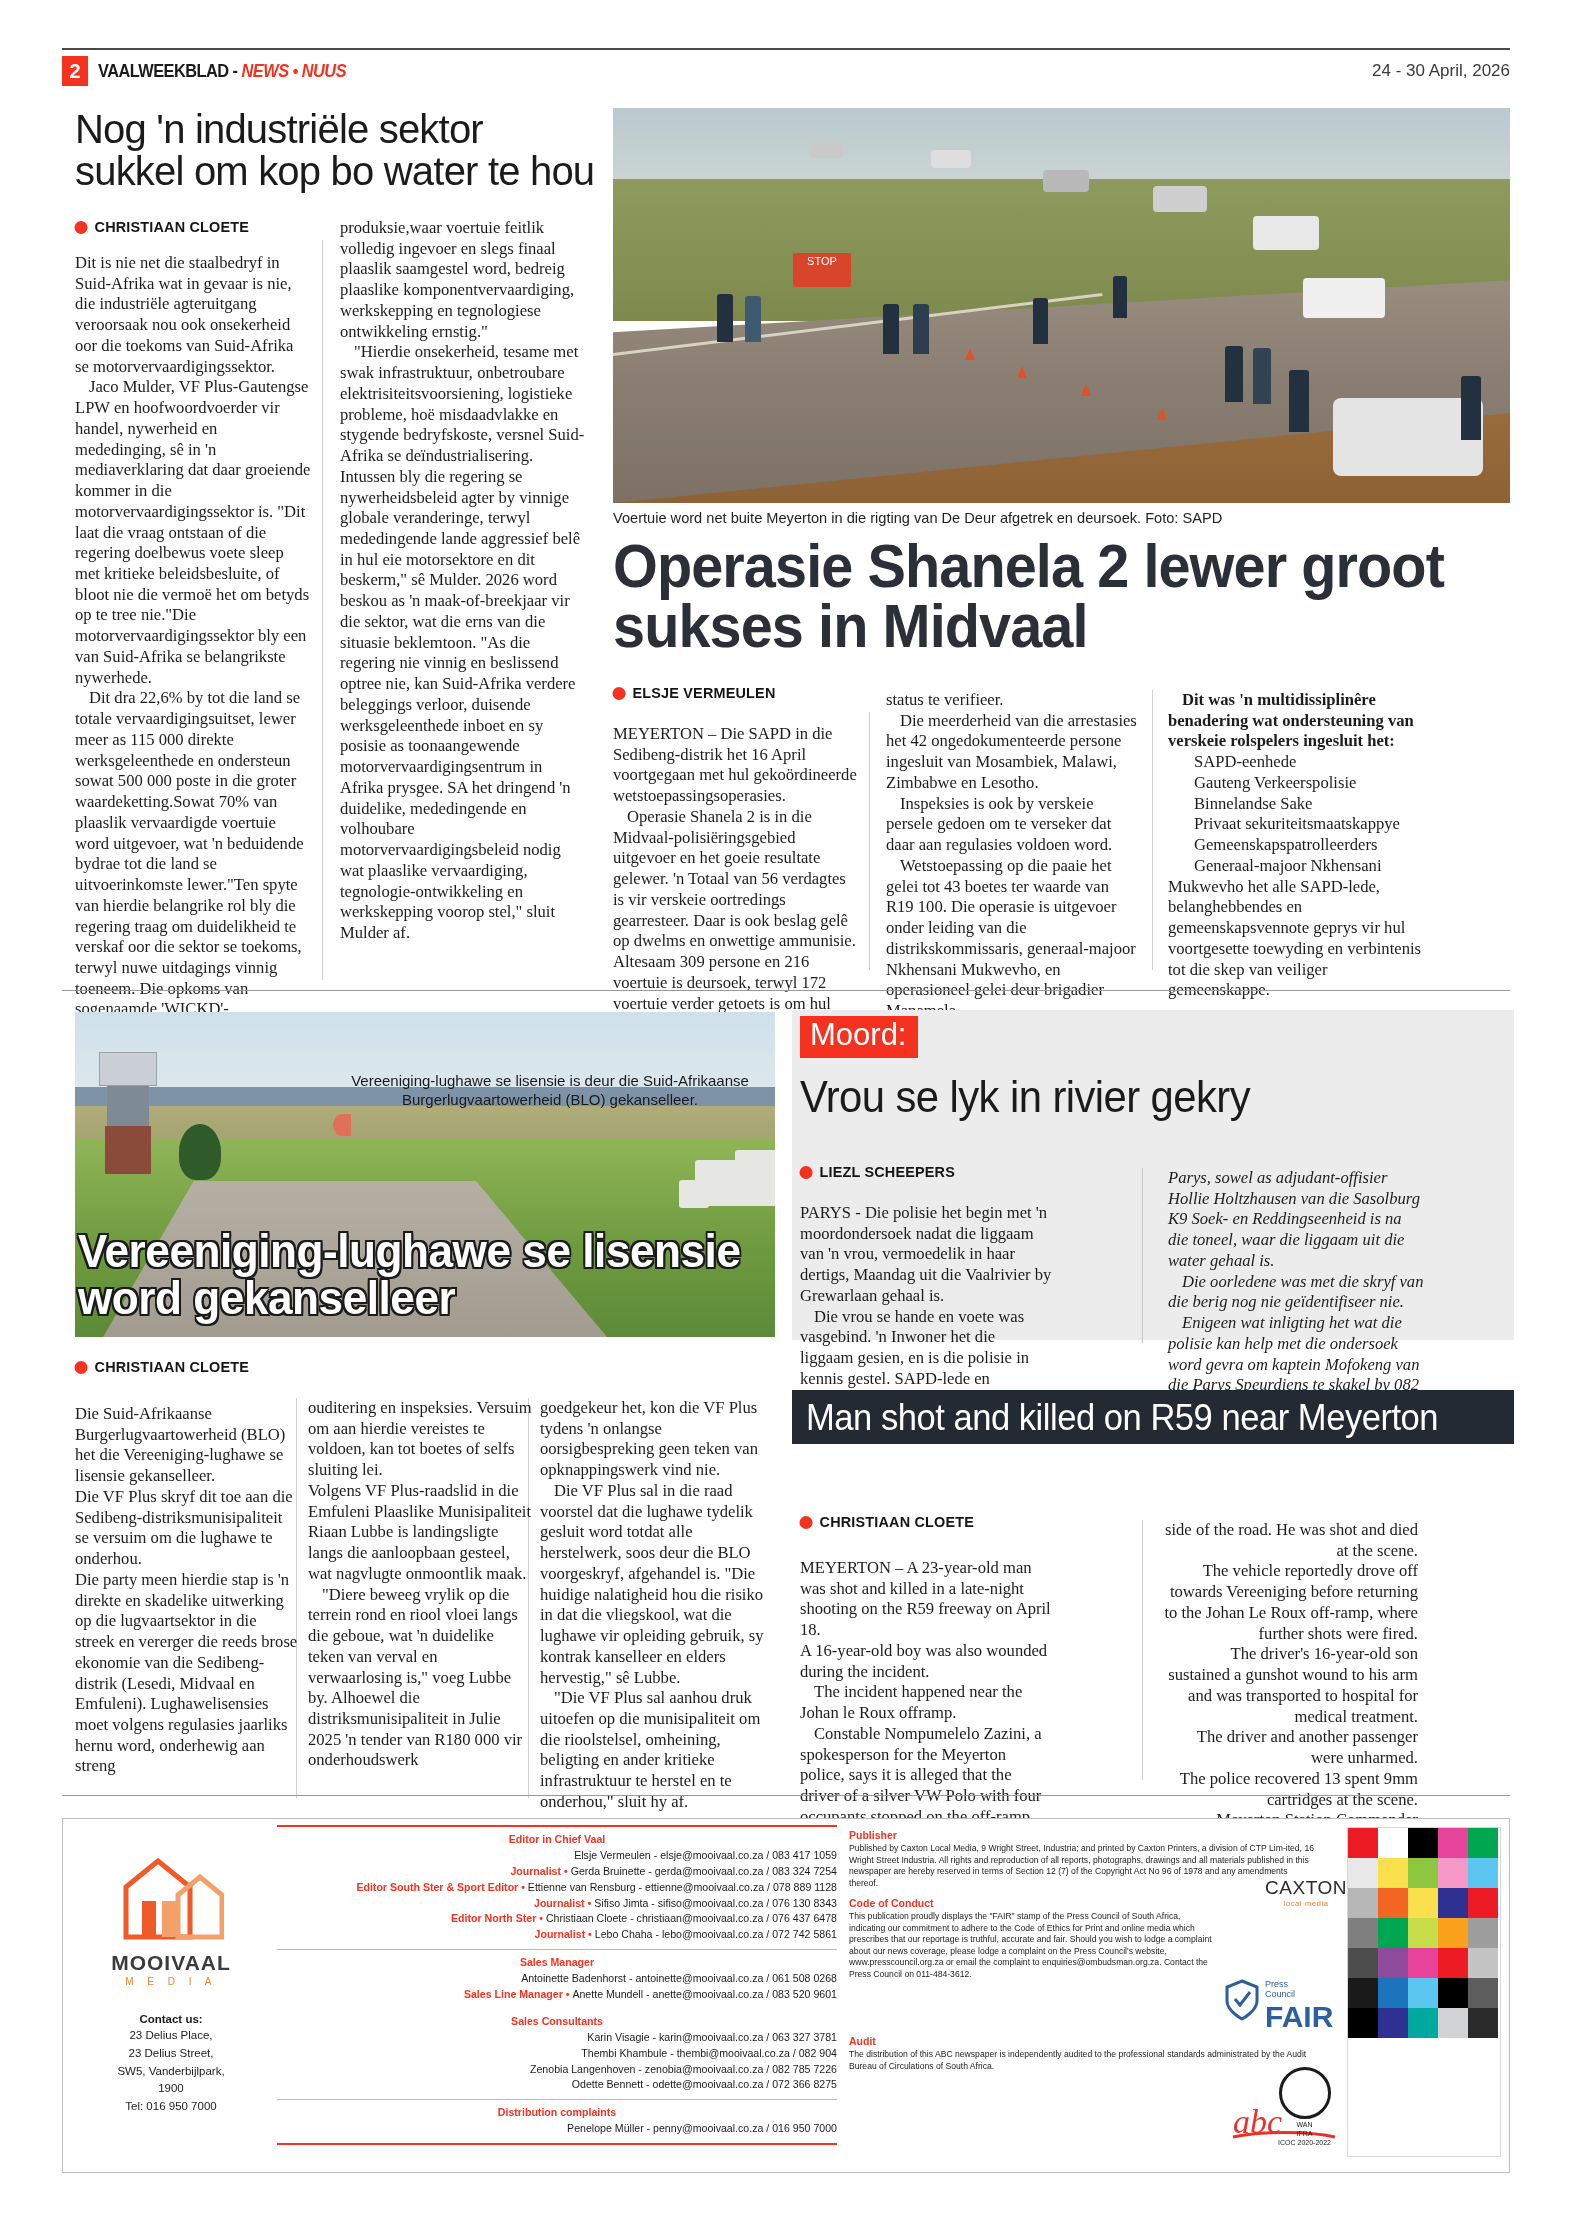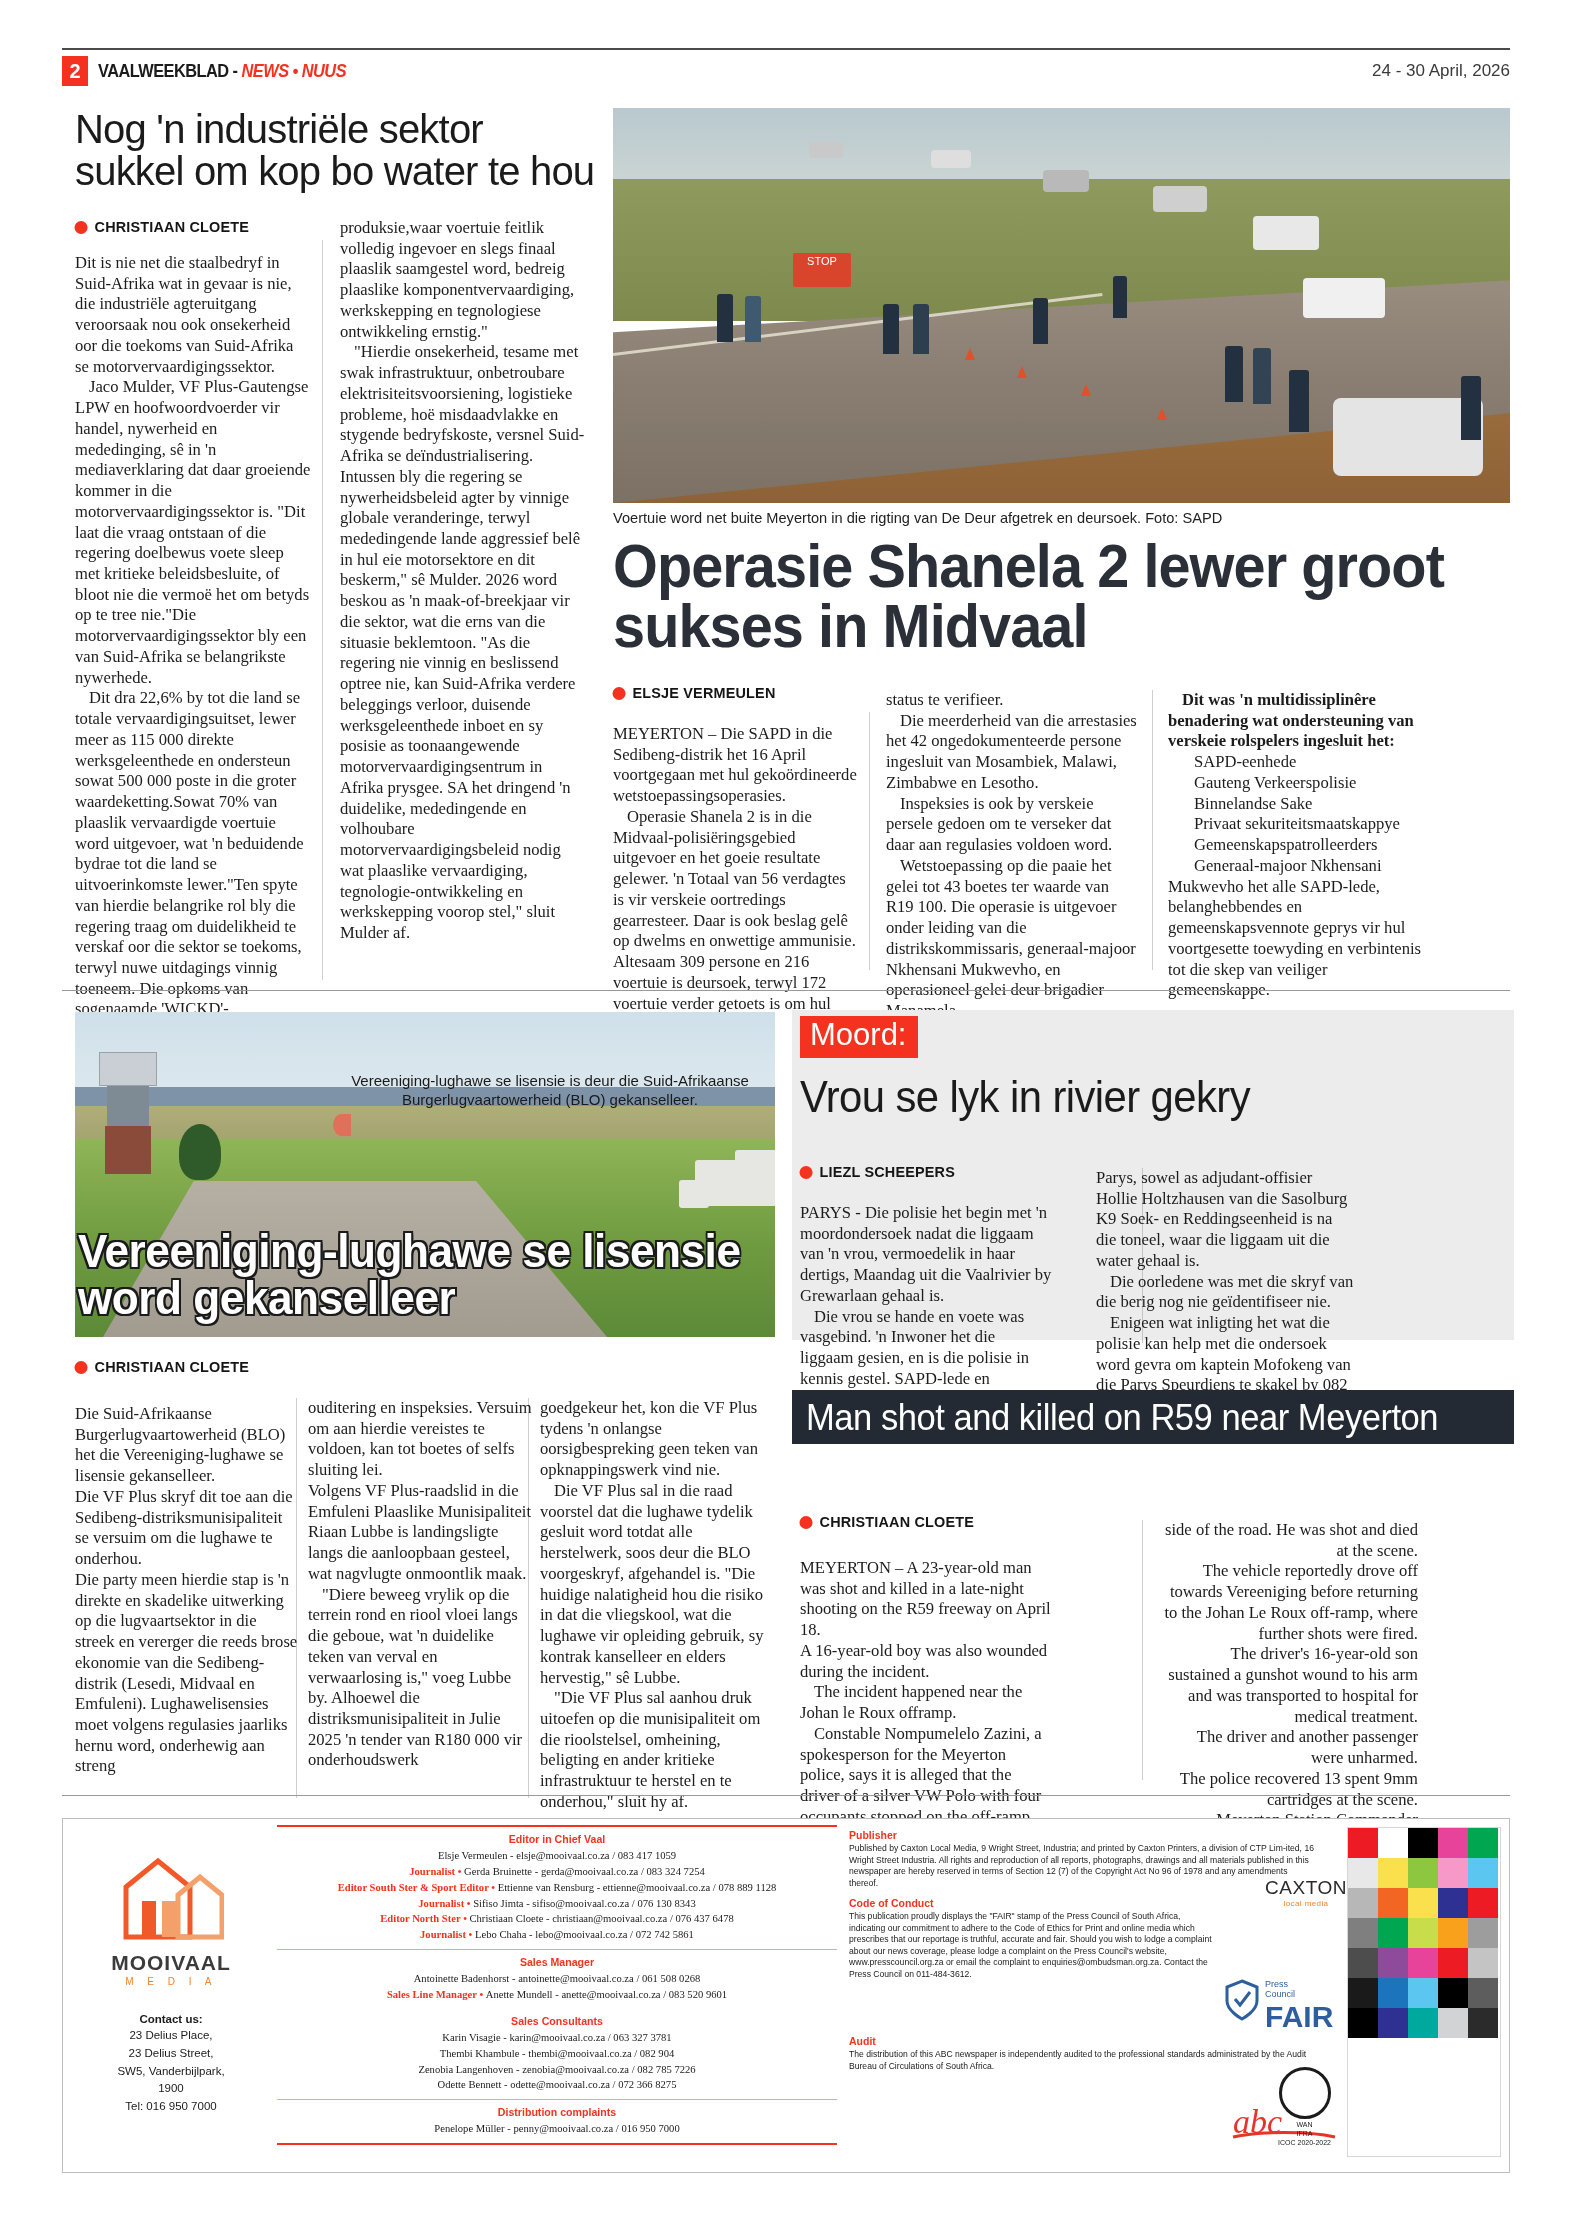--- a/index.html
+++ b/index.html
@@ -110,21 +110,21 @@
     background:#f4321f; color:#fff; font-family:"Liberation Sans", sans-serif;
     font-size:31px; padding:3px 12px 6px 10px; font-weight:normal; line-height:1.05;
   }
   .a4-head {
     position:absolute; left:800px; top:1072px; width:700px;
     font-family:"Liberation Sans", sans-serif; font-size:44px; color:#1b1b1b;
     letter-spacing:-0.6px; transform:scaleX(0.95); transform-origin:left top;
   }
   .a4-byline { position:absolute; left:800px; top:1163px; }
   .a4-c1 { position:absolute; left:800px; top:1203px; width:252px; }
-  .a4-c2 { position:absolute; left:1096px; top:1168px; width:258px; }
+  .a4-c2 { position:absolute; left:1168px; top:1168px; width:258px;font-style:italic; }
 
   
   .r59-band {
     position:absolute; left:792px; top:1390px; width:722px; height:54px;
     background:#242a33;
   }
   .r59-head {
     position:absolute; left:806px; top:1396px; width:700px;
     font-family:"Liberation Sans", sans-serif; font-size:36px; color:#ffffff;
     letter-spacing:-0.5px; line-height:1.2; transform:scaleX(0.96); transform-origin:left top;
@@ -153,22 +153,22 @@
                   font-size:11.5px; color:#1b1b1b; margin-top:26px; }
   .contact-body { font-family:"Liberation Sans", sans-serif; font-size:11.5px;
                   color:#1b1b1b; line-height:1.55; text-align:center; margin-top:2px; }
 
   .staff-cell { position:absolute; left:214px; top:6px; width:560px; height:340px; text-align:center; }
   .staff-rule { height:2px; background:#f4321f; width:100%; }
   .staff-rule.soft { background:#f6a28a; height:1px; }
   .staff-group { padding:5px 0 6px 0; }
   .staff-h { font-family:"Liberation Sans", sans-serif; font-weight:bold;
              font-size:10.6px; color:#f4321f; line-height:1.5; }
-  .staff-l { font-family:Liberation Serif, serif; font-size:10.6px;
-             color:#1b1b1b; line-height:1.5; }
+  .staff-l { font-family:Liberation Sans, sans-serif; font-size:10.6px;
+             color:#1b1b1b; line-height:1.5;text-align:right; }
   .staff-l .lbl { color:#f4321f; font-weight:bold; }
 
   .pub-cell { position:absolute; left:786px; top:10px; width:540px; height:335px; }
   .pub-h { font-family:"Liberation Sans", sans-serif; font-weight:bold; font-size:10.5px; color:#f4321f; }
   .pub-p { font-family:"Liberation Sans", sans-serif; font-size:8.6px; color:#1b1b1b;
            line-height:1.34; margin:2px 0 8px 0; width:368px; }
   .pub-p.wide { width:470px; }
 
   .caxton { position:absolute; left:382px; top:48px; width:150px; text-align:center; }
   .caxton-word { font-family:"Liberation Sans", sans-serif; font-size:19px; color:#2b2b2b; letter-spacing:0.5px; }

